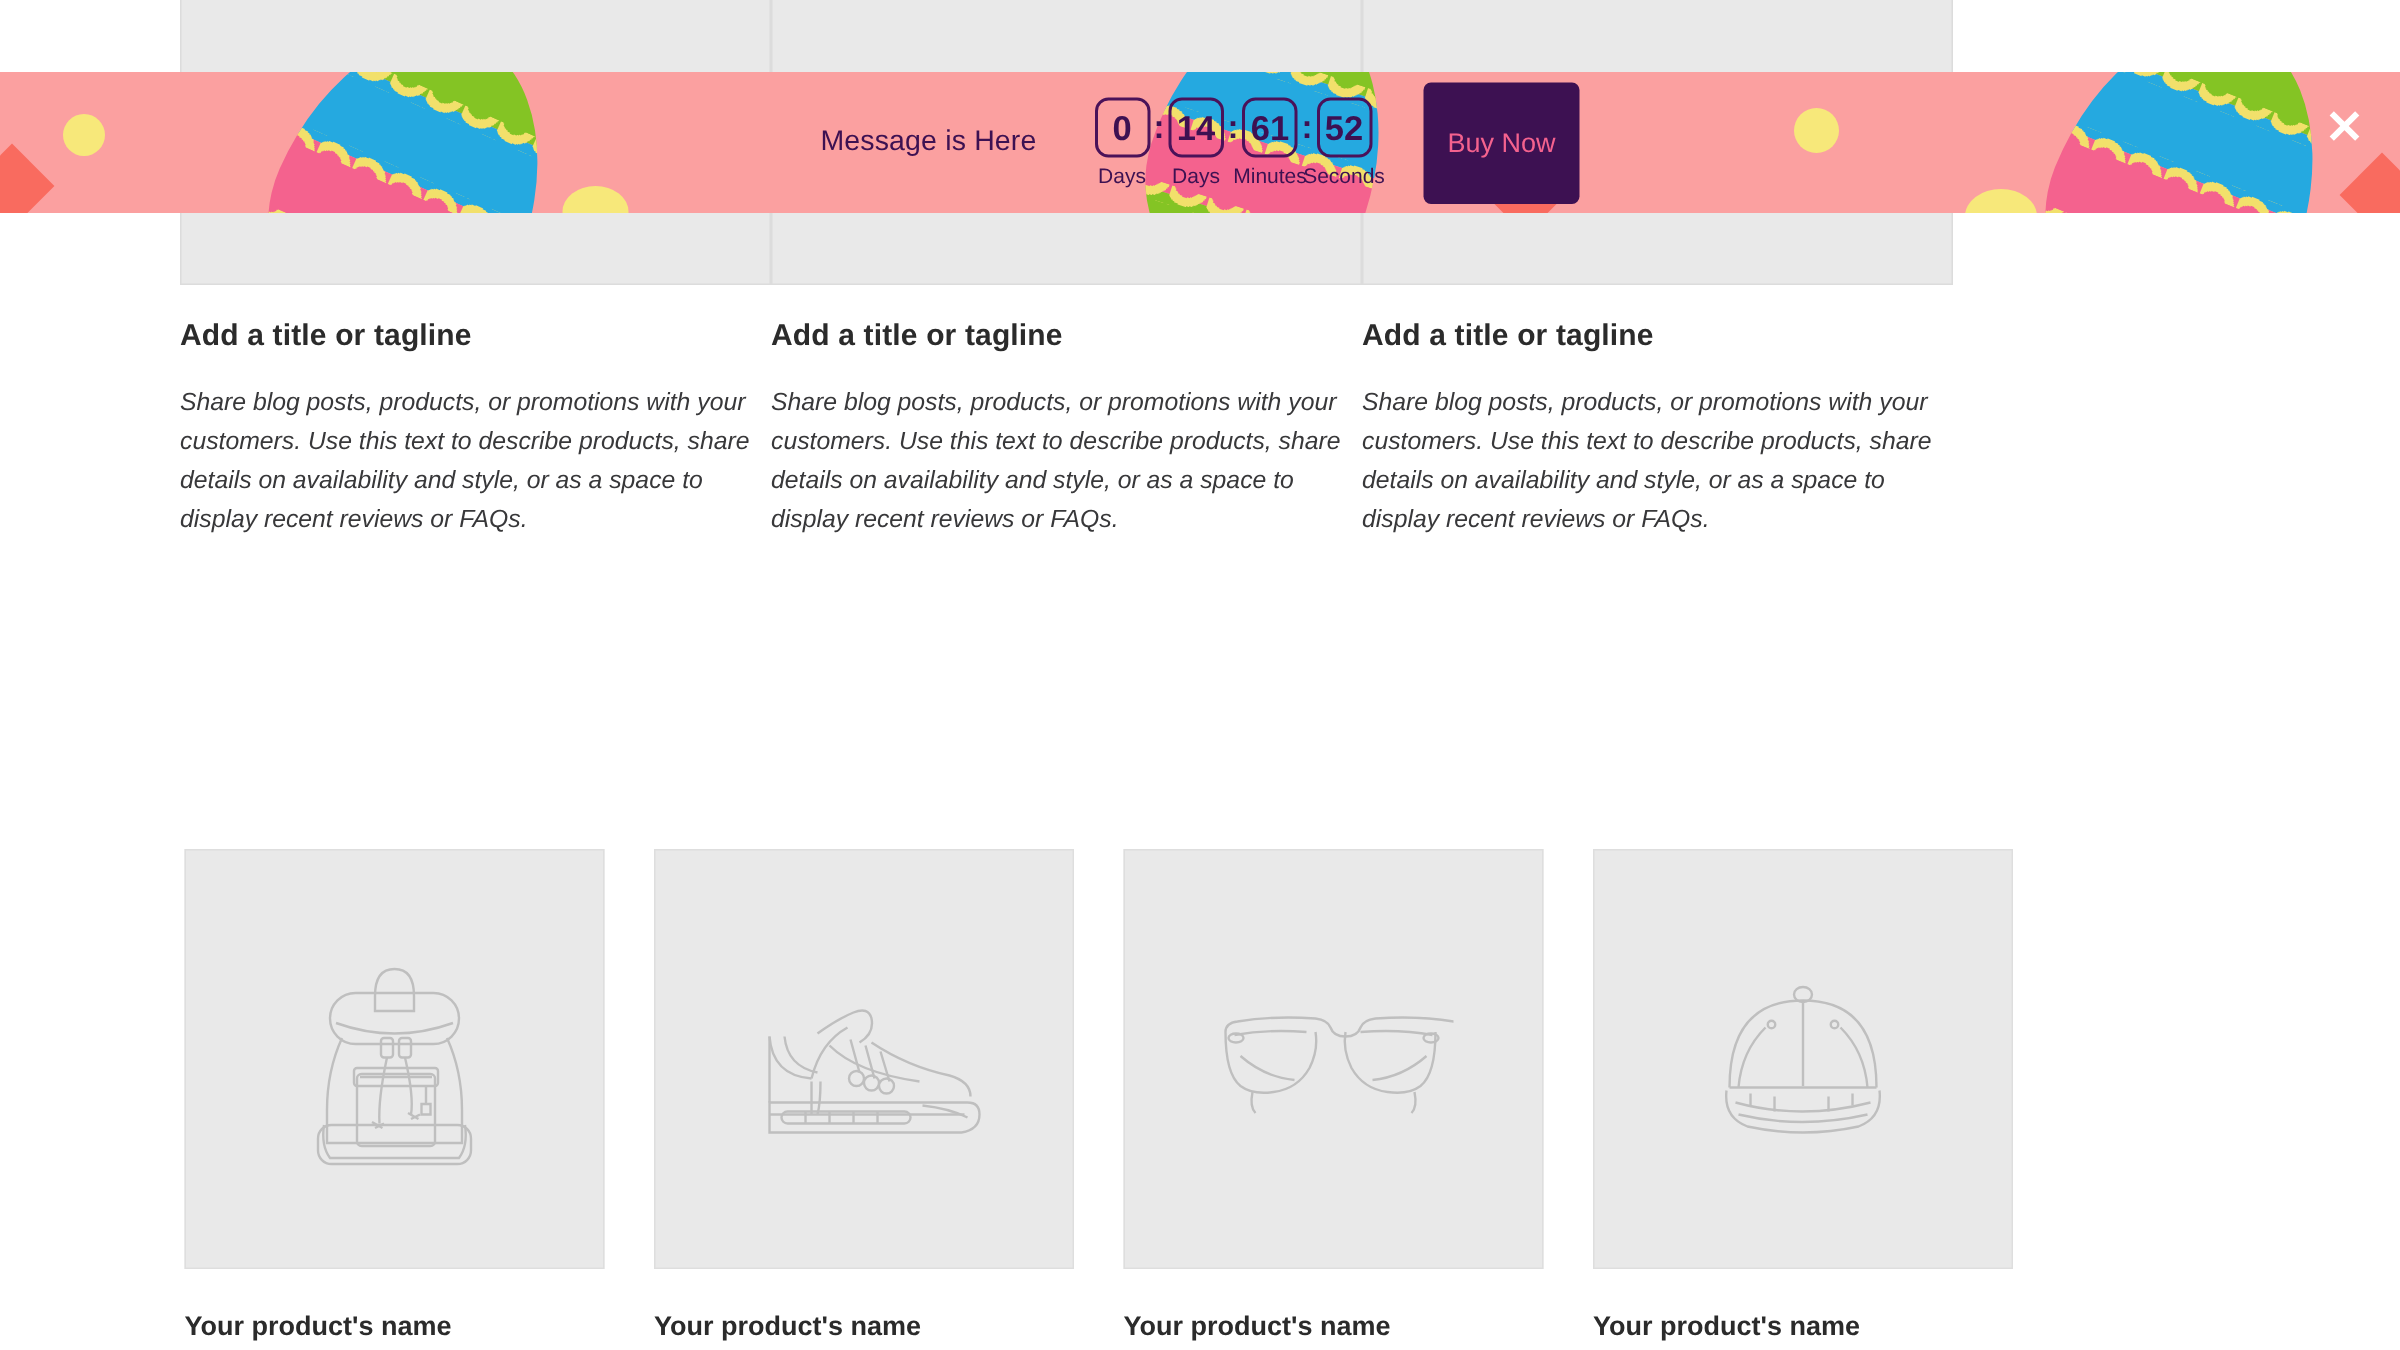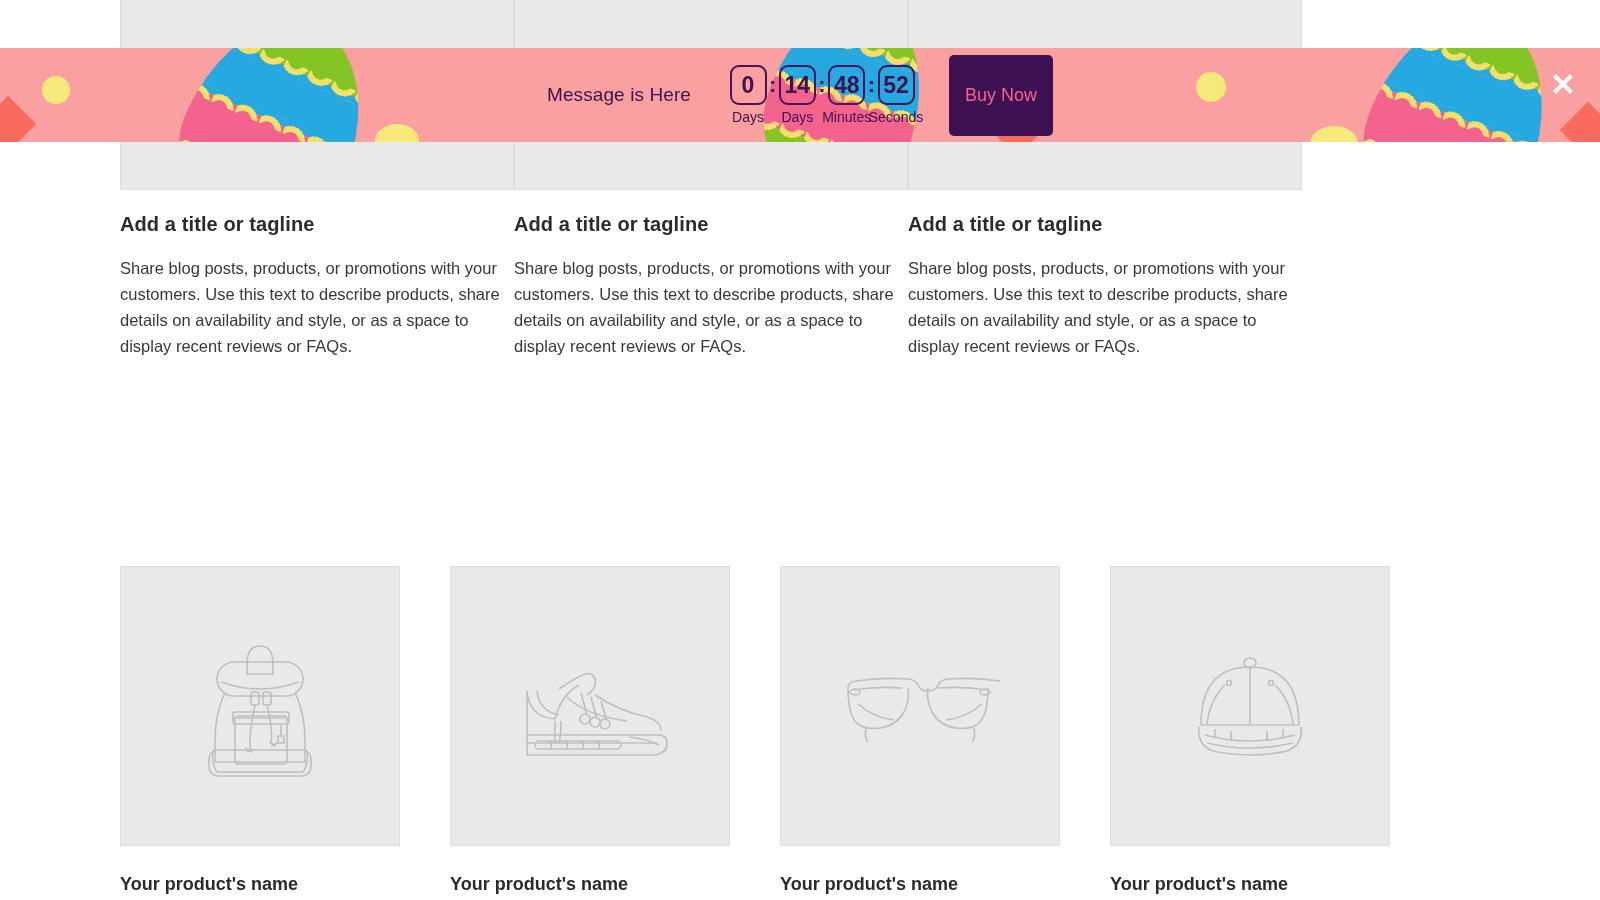--- a/index.html
+++ b/index.html
@@ -155,40 +155,42 @@
     font-size: 20px;
     font-weight: bold;
     color: #2B2B2B;
     letter-spacing: .1px;
   }
   .tc-body {
     margin-top: 20px;
     font-size: 16.5px;
     line-height: 1.57;
     color: #38383A;
+    font-style: italic;
   }
 
   
   #featured-heading {
     position: absolute;
     left: 0; top: 474px;
     width: 1600px;
     text-align: center;
     font-size: 22px;
     font-weight: bold;
     letter-spacing: 3.3px;
     color: #3A3A3A;
   }
 
   #product-grid {
     position: absolute;
     left: 120px; top: 566px;
     width: 1222px;
     display: flex;
-    gap: 50px;
+    gap: 33px;
+    justify-content: flex-end;
   }
   .product-card { width: 280px; }
   .product-media {
     width: 280px; height: 280px;
     background: #E9E9E9;
     border: 1px solid #DEDEDE;
     display: flex; align-items: center; justify-content: center;
   }
   .product-media svg { display: block; }
   .product-name {
@@ -382,21 +384,21 @@
       <div class="cd-sep">:</div>
 
       <div class="cd-unit">
         <div class="cd-box">14</div>
         <div class="cd-label">Days</div>
       </div>
 
       <div class="cd-sep">:</div>
 
       <div class="cd-unit">
-        <div class="cd-box">48</div>
+        <div class="cd-box">61</div>
         <div class="cd-label">Minutes</div>
       </div>
 
       <div class="cd-sep">:</div>
 
       <div class="cd-unit">
         <div class="cd-box">52</div>
         <div class="cd-label">Seconds</div>
       </div>
 

